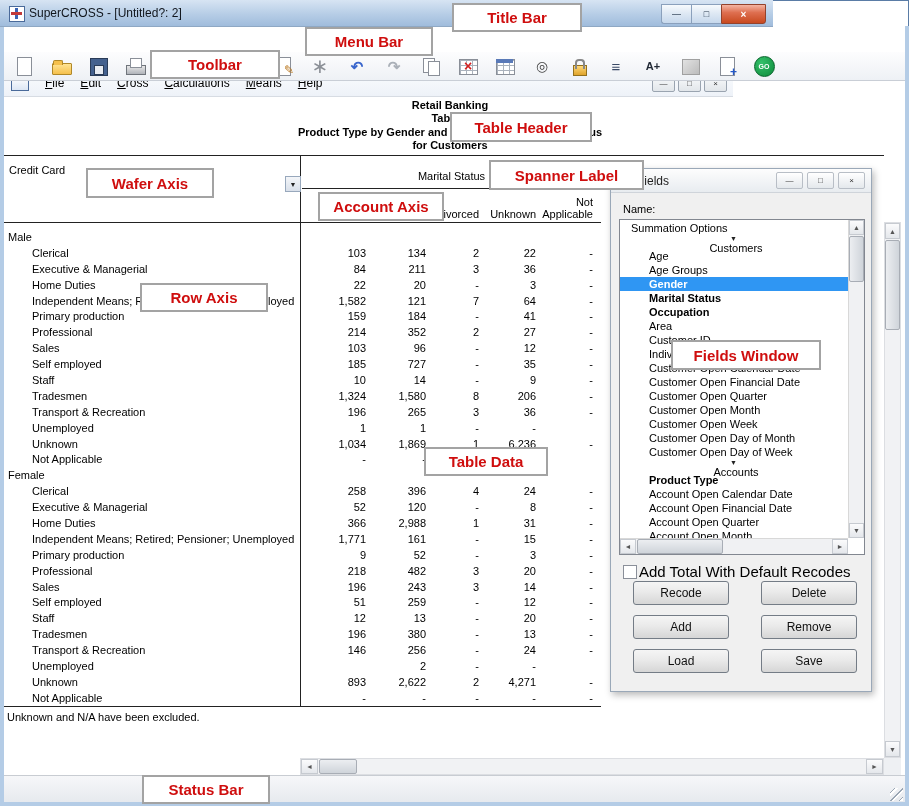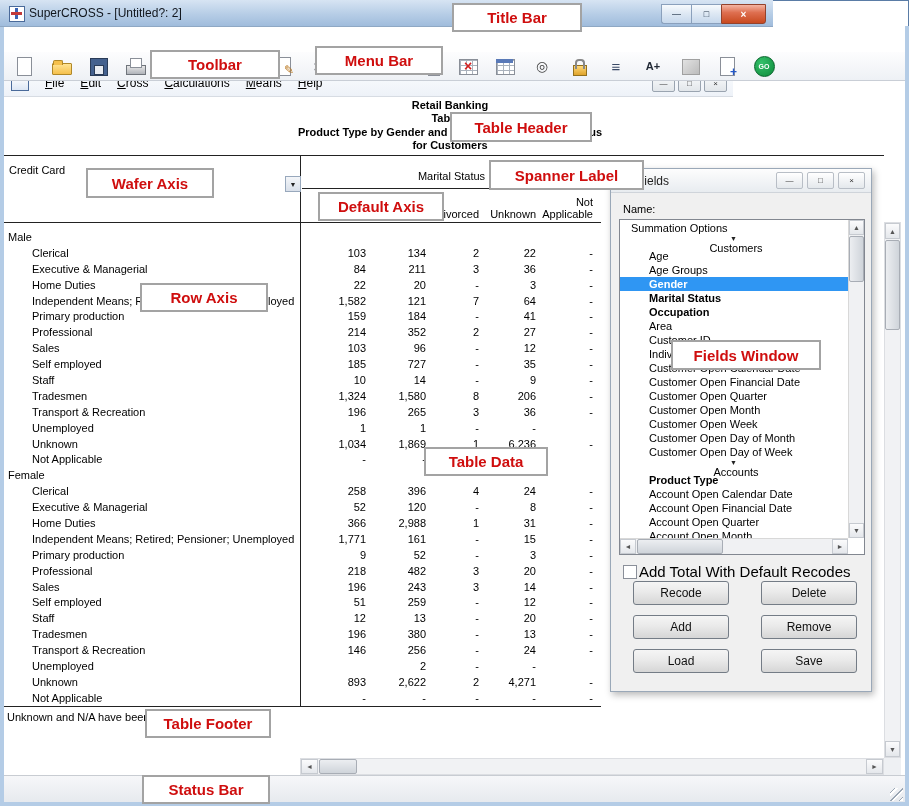--- a/index.html
+++ b/index.html
@@ -125,21 +125,21 @@
   .fl-hscroll .thumb-h{width:84px;}
   .fw-check{position:absolute;left:12px;top:394px;display:flex;align-items:center;font-size:15px;gap:2px;}
   .checkbox{width:12px;height:12px;background:#fff;border:1px solid #8a8f99;flex:none;}
   .fw-buttons{position:absolute;left:22px;top:412px;display:grid;grid-template-columns:96px 96px;column-gap:32px;row-gap:10px;}
   .fw-btn{height:22px;border:1px solid #747c86;border-radius:3px;background:linear-gradient(#f5f5f5,#eaeaea 45%,#d6d6d6);font-size:12px;display:flex;align-items:center;justify-content:center;color:#111;}
 
   
   .annotations{position:absolute;inset:0;z-index:100;pointer-events:none;}
   .annotation{position:absolute;background:#fff;border:2px solid #a3a3a3;color:#cf0e0e;font-weight:bold;font-size:15px;display:flex;align-items:center;justify-content:center;white-space:nowrap;}
   .ann-title-bar{left:452px;top:3px;width:126px;height:25px;}
-  .ann-menu-bar{left:315px;top:27px;width:124px;height:25px;margin-top:19px;}
+  .ann-menu-bar{left:305px;top:27px;width:124px;height:25px;}
   .ann-toolbar{left:150px;top:50px;width:126px;height:25px;}
   .ann-table-header{left:450px;top:112px;width:138px;height:26px;}
   .ann-wafer-axis{left:86px;top:168px;width:124px;height:26px;}
   .ann-spanner-label{left:489px;top:160px;width:151px;height:26px;}
   .ann-column-axis{left:318px;top:192px;width:122px;height:25px;}
   .ann-row-axis{left:140px;top:283px;width:124px;height:25px;}
   .ann-fields-window{left:671px;top:340px;width:146px;height:26px;}
   .ann-table-data{left:424px;top:447px;width:120px;height:25px;}
   .ann-table-footer{left:145px;top:709px;width:122px;height:25px;}
   .ann-status-bar{left:142px;top:775px;width:124px;height:25px;}
@@ -664,20 +664,19 @@
   <div class="frame-right"></div>
   <div class="frame-bottom"></div>
 
   <div class="annotations">
       <div class="annotation ann-title-bar">Title Bar</div>
       <div class="annotation ann-menu-bar">Menu Bar</div>
       <div class="annotation ann-table-header">Table Header</div>
       <div class="annotation ann-toolbar">Toolbar</div>
       <div class="annotation ann-wafer-axis">Wafer Axis</div>
       <div class="annotation ann-spanner-label">Spanner Label</div>
-      <div class="annotation ann-column-axis">Default Axis</div>
+      <div class="annotation ann-column-axis">Account Axis</div>
       <div class="annotation ann-row-axis">Row Axis</div>
       <div class="annotation ann-fields-window">Fields Window</div>
       <div class="annotation ann-table-data">Table Data</div>
-      <div class="annotation ann-table-footer">Table Footer</div>
       <div class="annotation ann-status-bar">Status Bar</div>
     </div>
 </div>
 
 </body></html>

